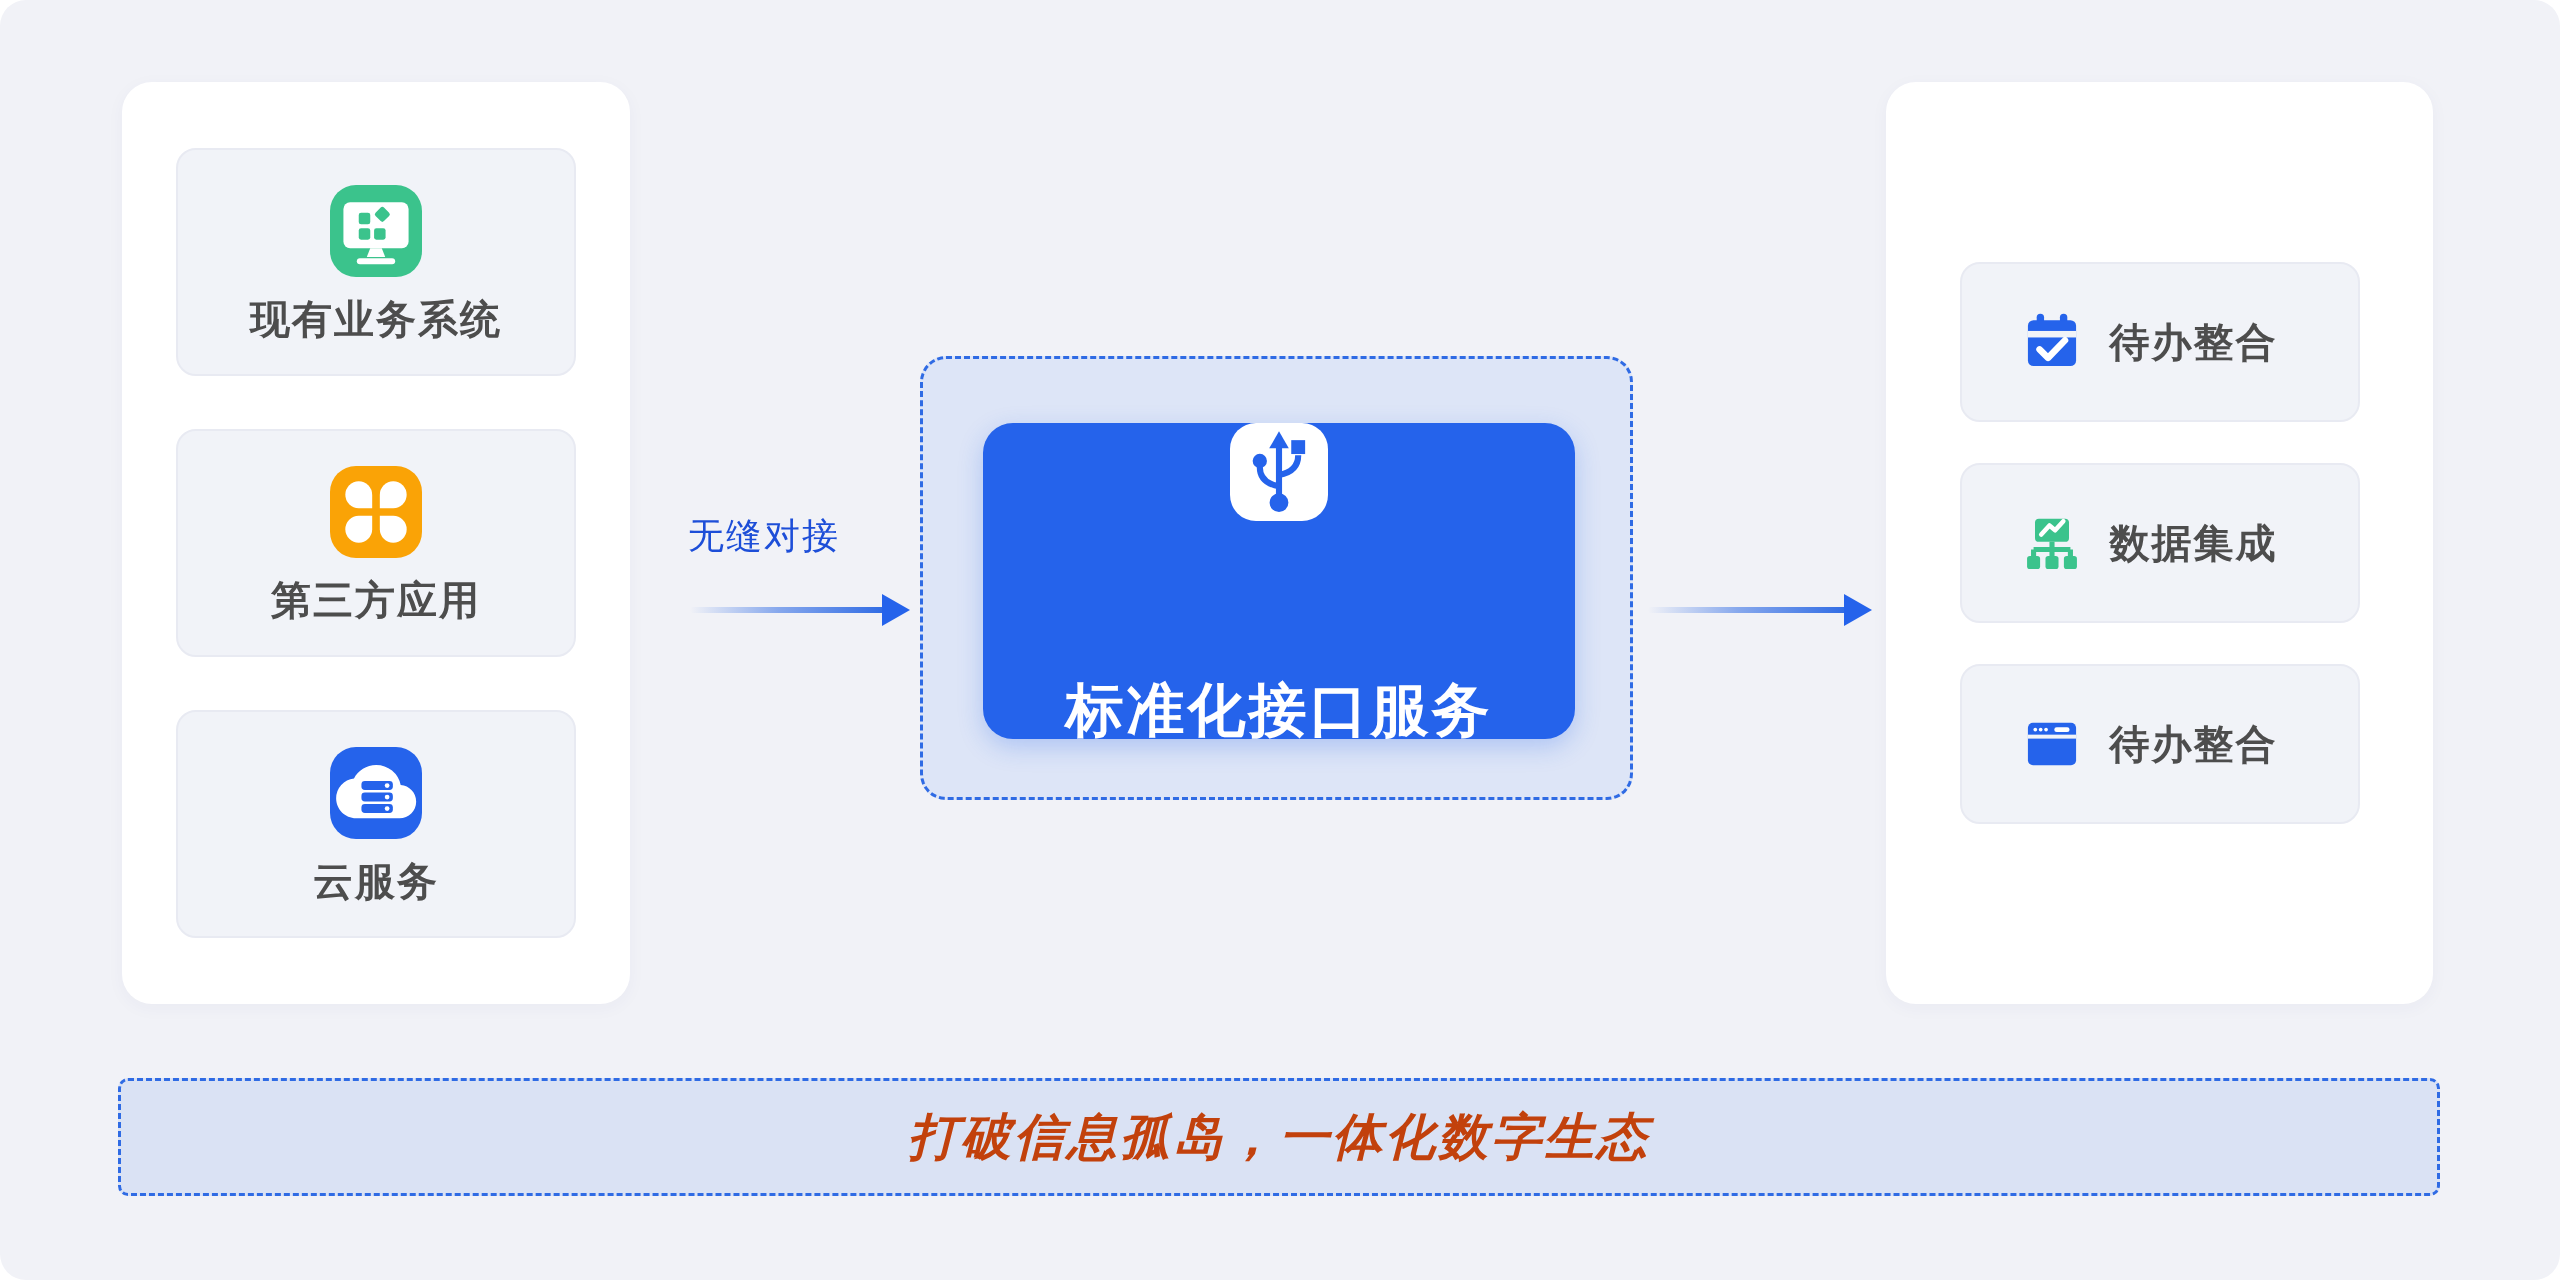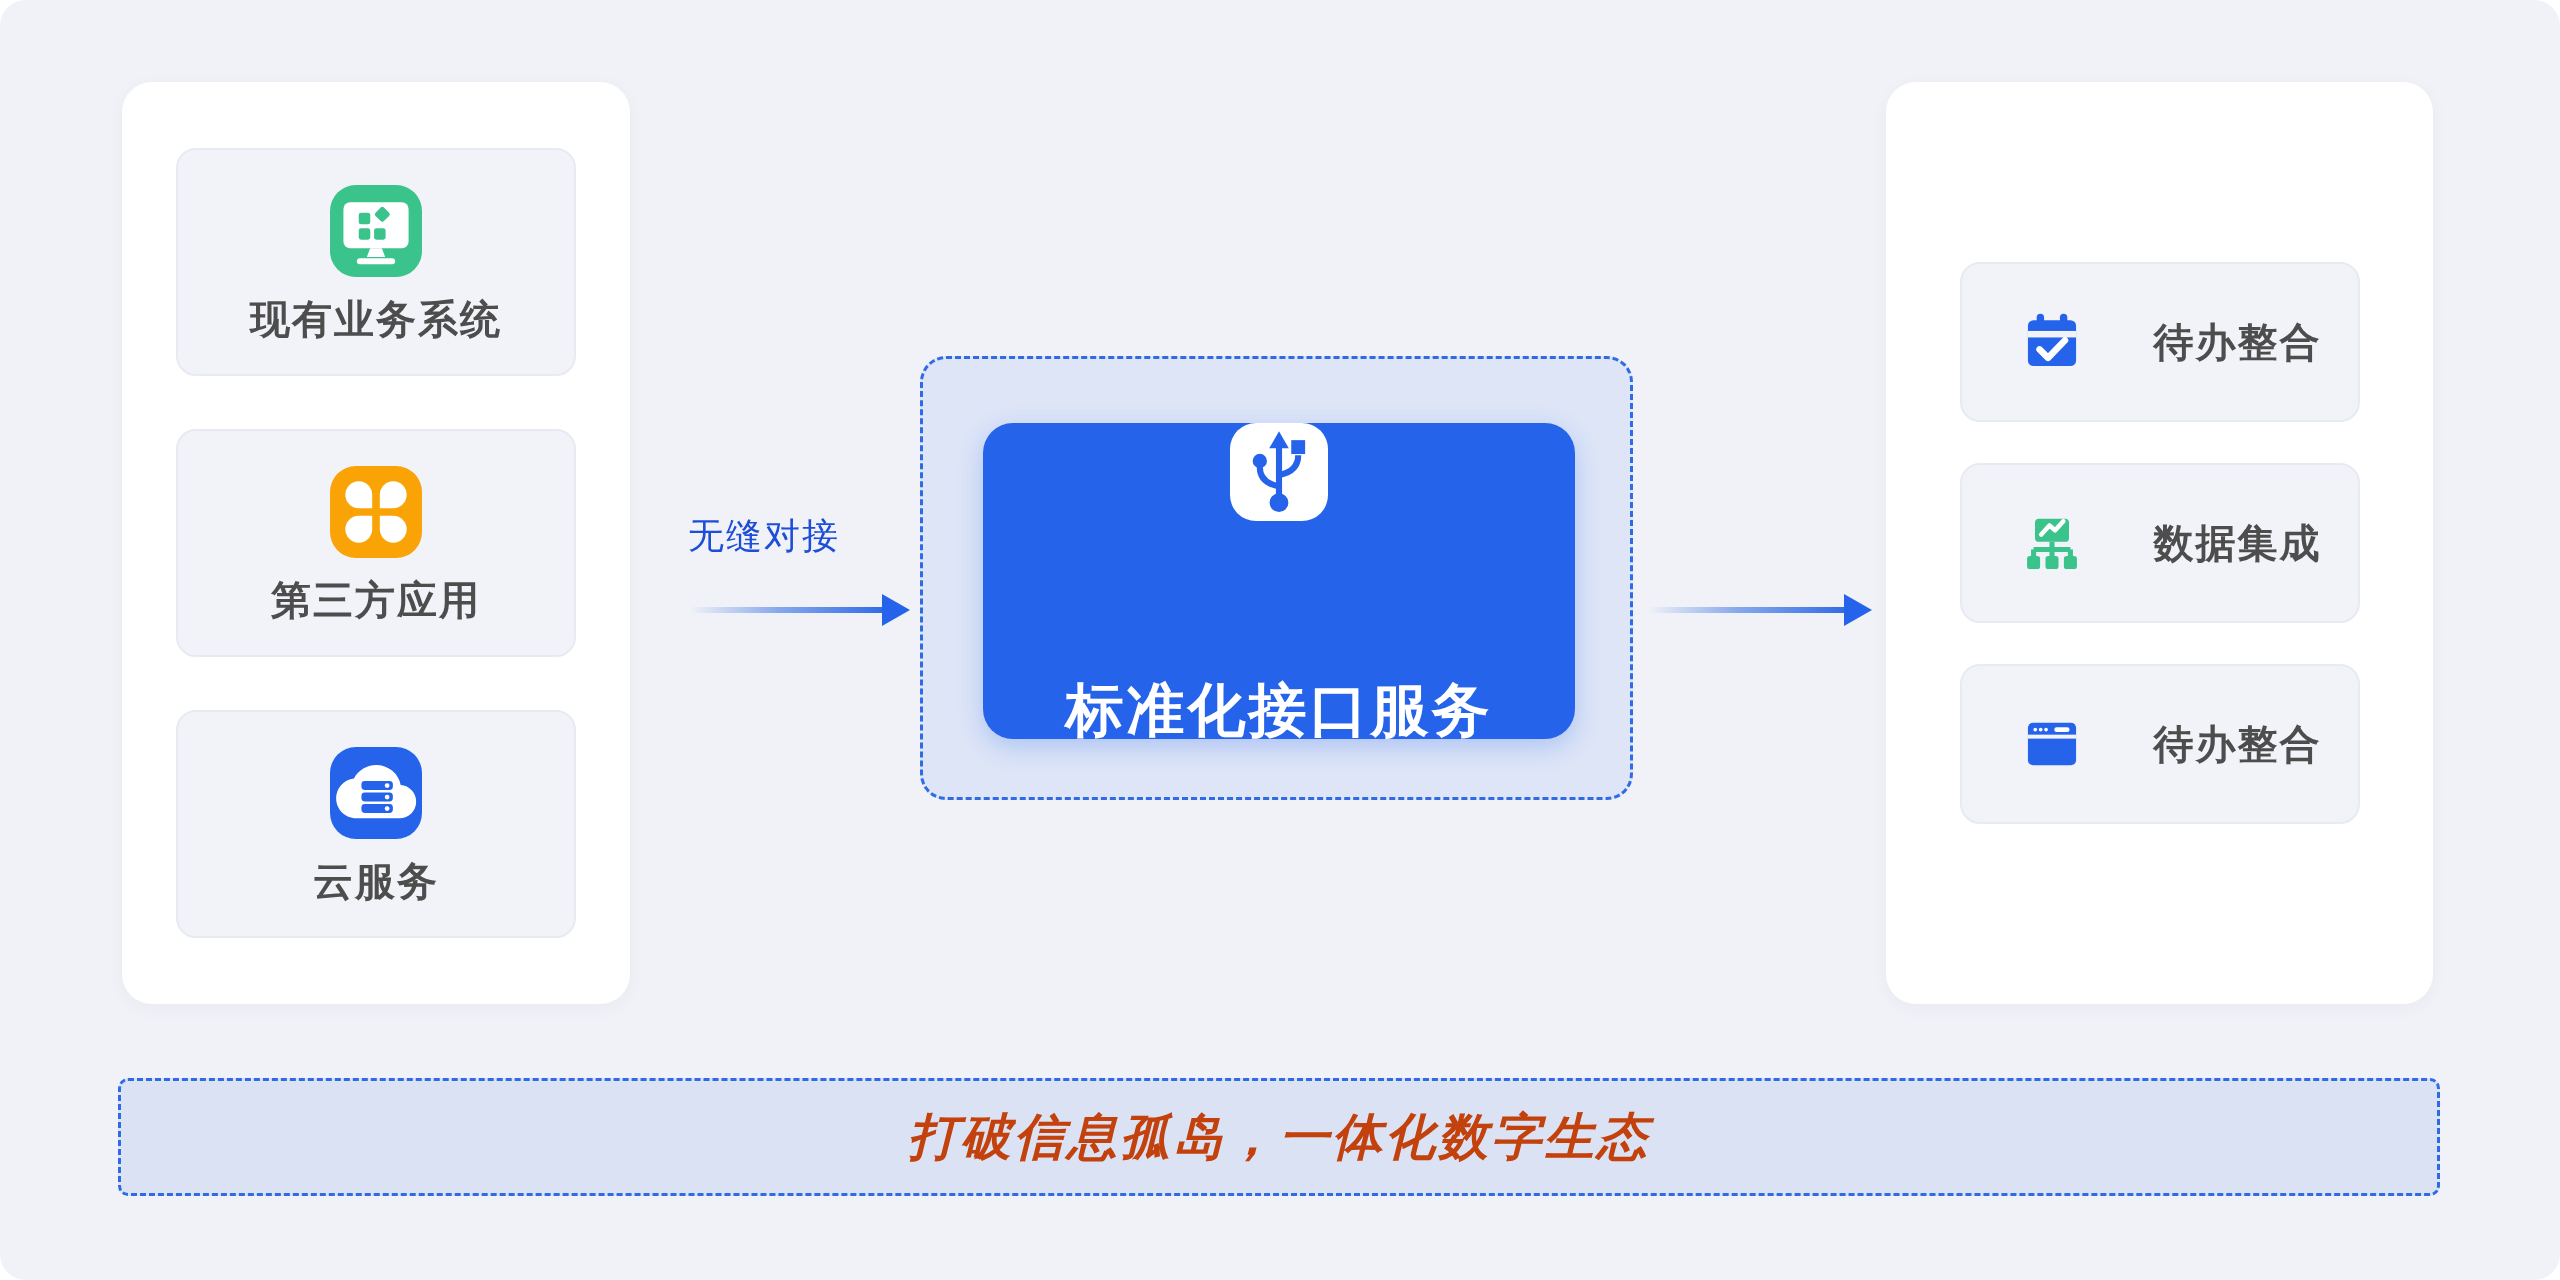--- a/index.html
+++ b/index.html
@@ -34,21 +34,21 @@
   .badge.orange{background:#faa306;}
   .badge.blue{background:#2563eb;}
   .badge svg{width:100%;height:100%;display:block;}
   .tile-label{
     font-size:40px;font-weight:600;color:#4d4d4d;letter-spacing:2px;line-height:1;
   }
 
   
   .row-tile{
     width:400px;height:160px;background:#f1f3f8;border:2px solid #e8eaf2;
-    border-radius:20px;display:flex;align-items:center;padding-left:56px;gap:68px;
+    border-radius:20px;display:flex;align-items:center;padding-left:56px;gap:24px;
   }
   .mini-icon{width:68px;height:68px;display:flex;align-items:center;justify-content:center;}
   .mini-icon svg{width:100%;height:100%;display:block;}
   .row-label{font-size:40px;font-weight:600;color:#4d4d4d;letter-spacing:2px;line-height:1;}
 
   
   .flow-label{
     position:absolute;left:688px;top:512px;width:224px;text-align:left;
     font-size:36px;font-weight:500;color:#1d4ed8;letter-spacing:2px;
   }

